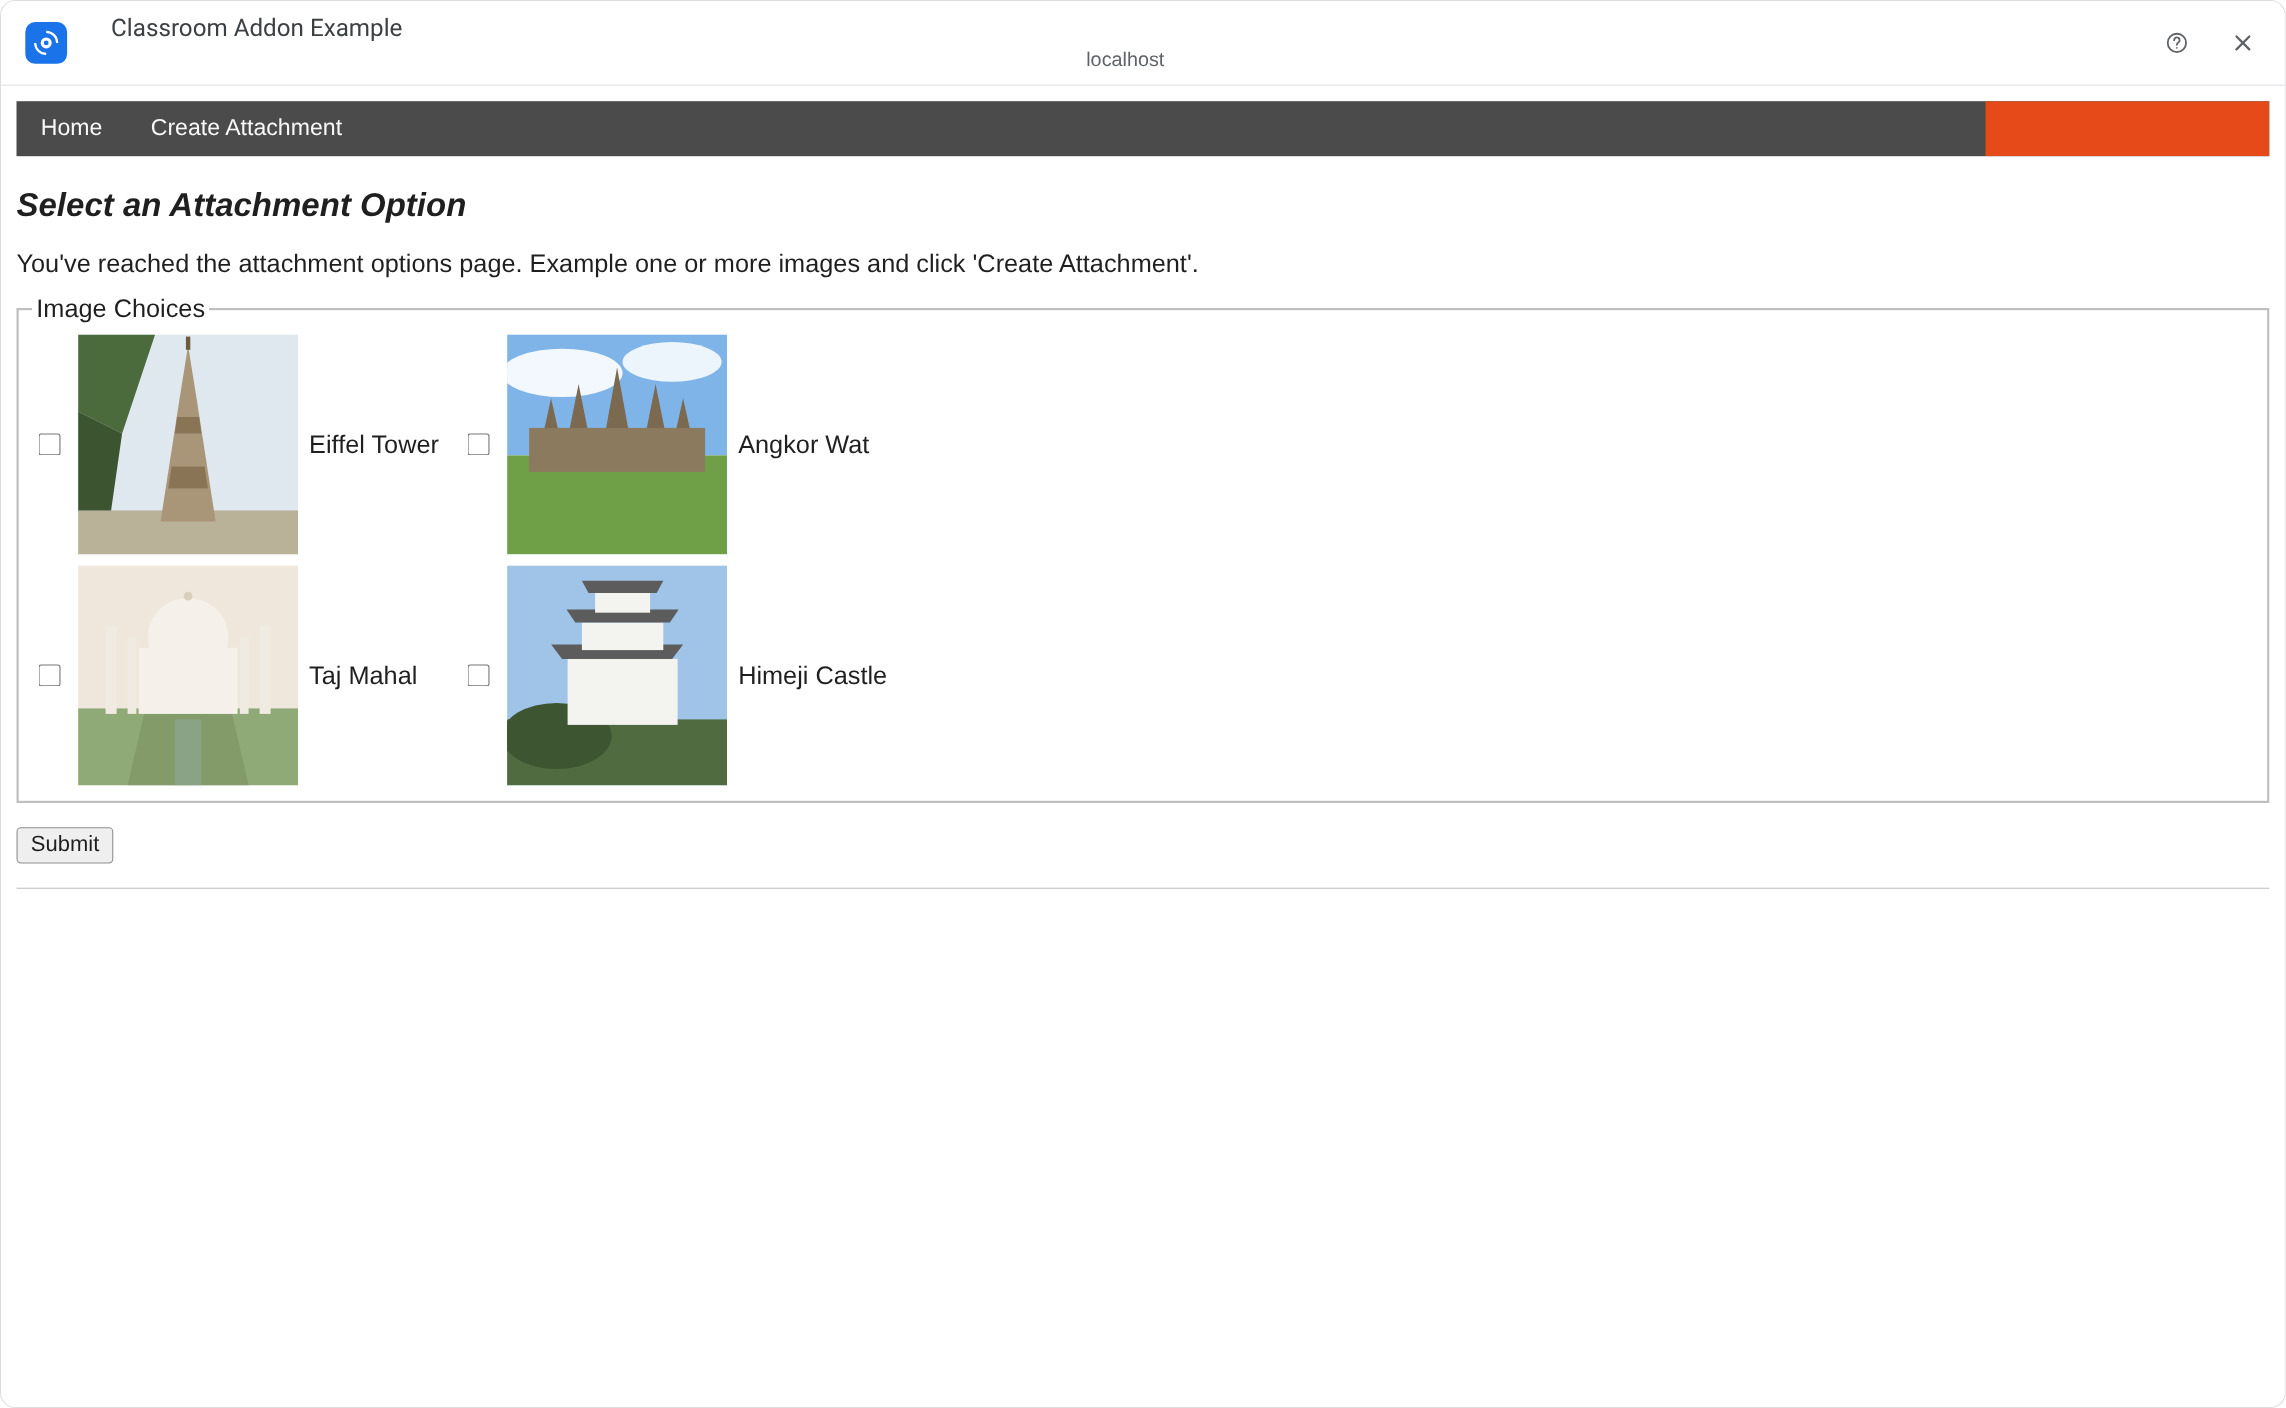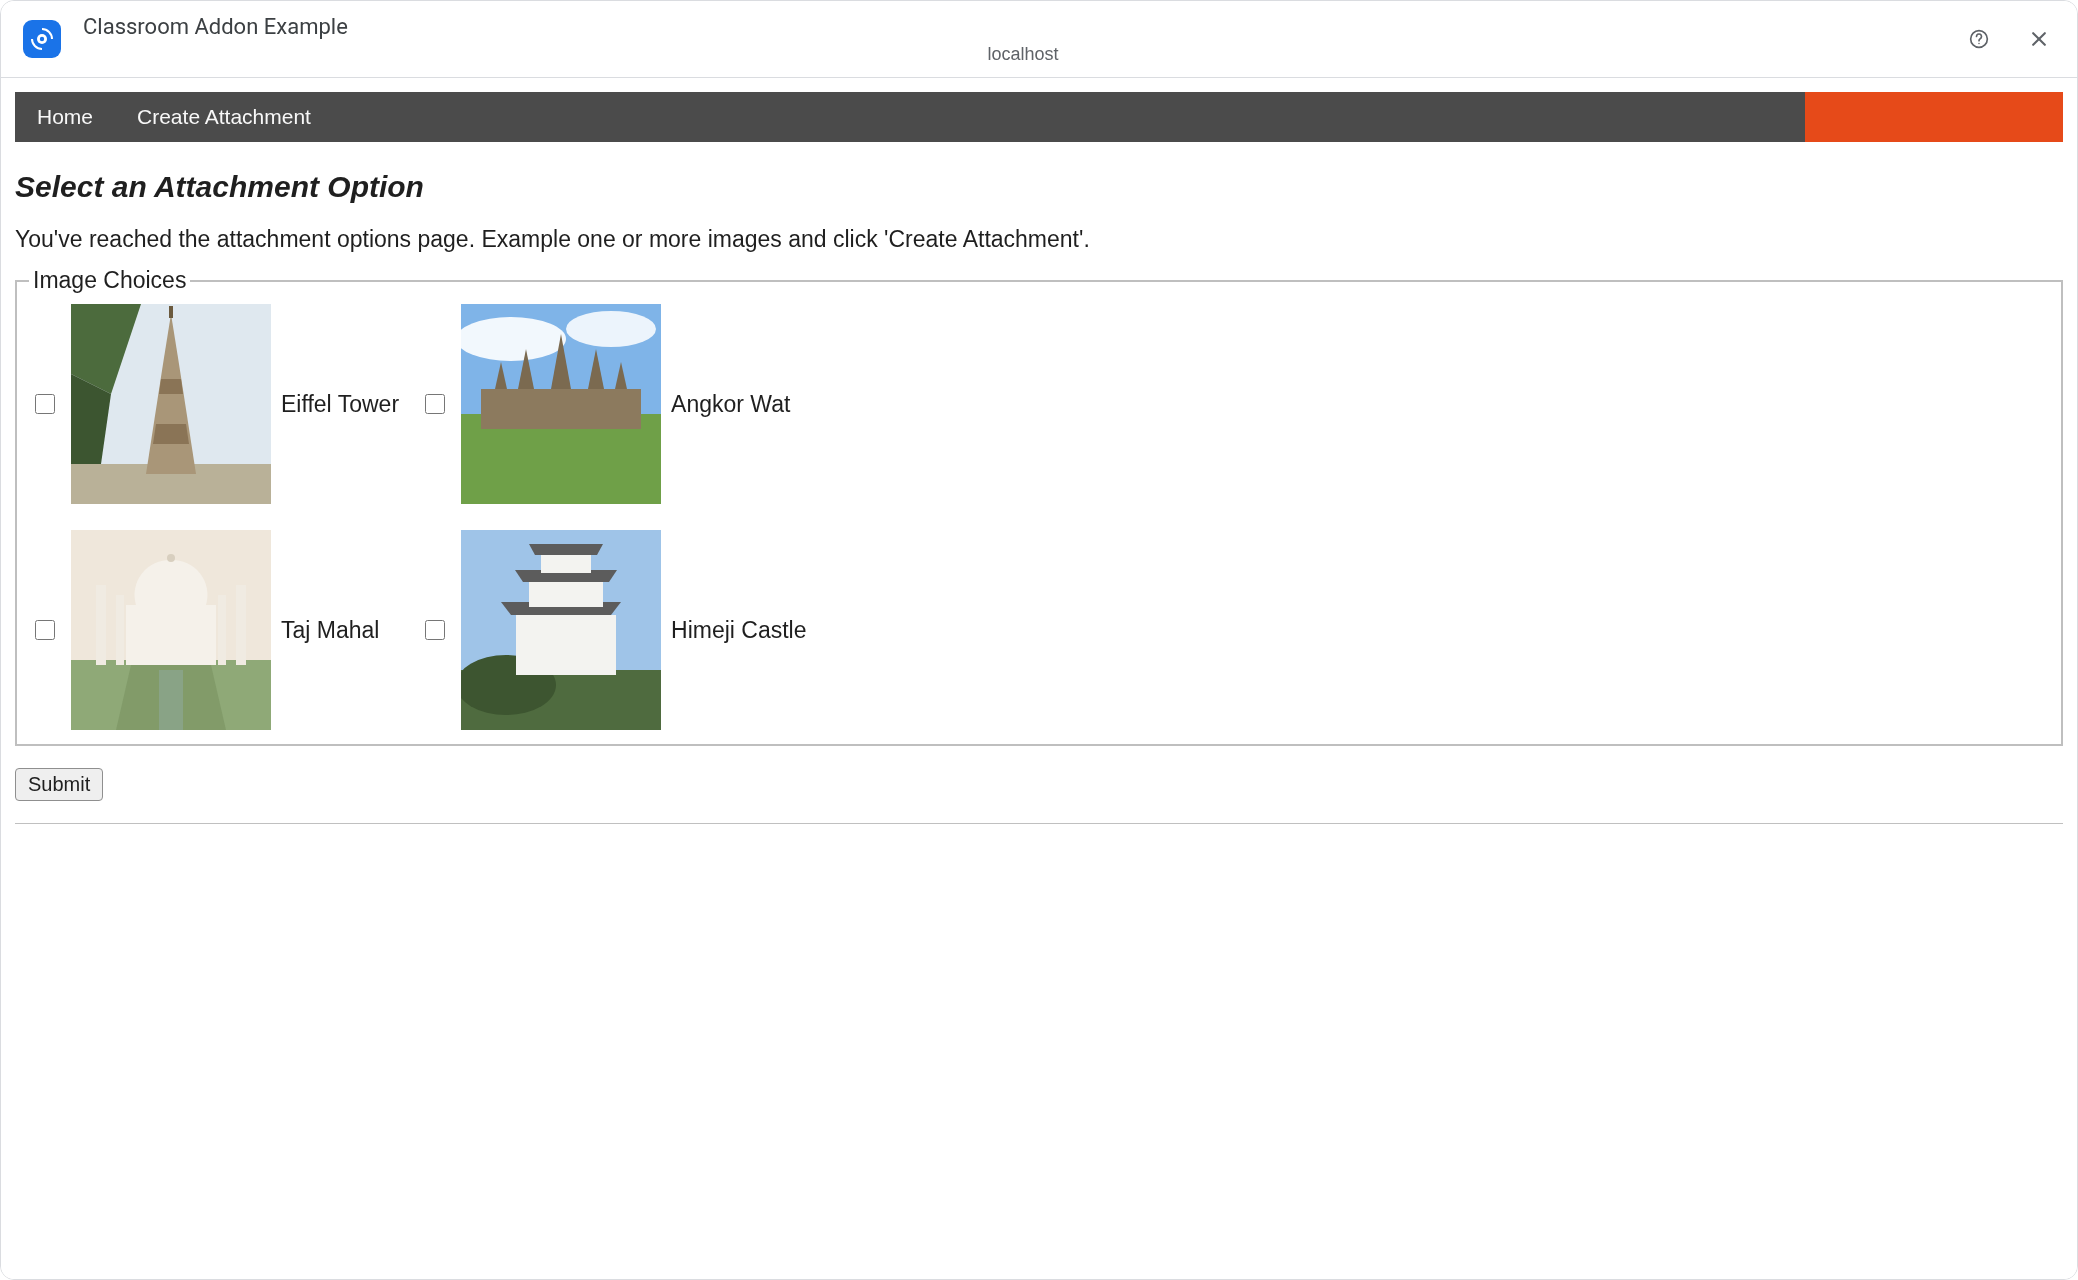--- a/index.html
+++ b/index.html
@@ -21,20 +21,21 @@
       flex-direction: column;
     }
 
     
     .dlg-header {
       display: flex;
       align-items: center;
       padding: 12px 22px 12px 22px;
       background: #fff;
       border-bottom: 1px solid #dadce0;
+      gap: 18px;
     }
     .dlg-header .app-icon {
       width: 38px;
       height: 38px;
       border-radius: 9px;
       background: #1a73e8;
       display: flex;
       align-items: center;
       justify-content: center;
       margin-right: 22px;
@@ -97,21 +98,21 @@
       padding: 10px 12px 14px 12px;
     }
     fieldset.choices legend {
       font-size: 23px;
       color: #1f1f1f;
       padding: 0 4px;
     }
     .grid {
       display: grid;
       grid-template-columns: repeat(2, max-content);
-      gap: 26px 20px;
+      gap: 10px 20px;
       align-items: center;
     }
     .cell {
       display: flex;
       align-items: center;
       gap: 10px;
     }
     .cell input[type=checkbox] {
       width: 20px; height: 20px;
       accent-color: #1a73e8;

